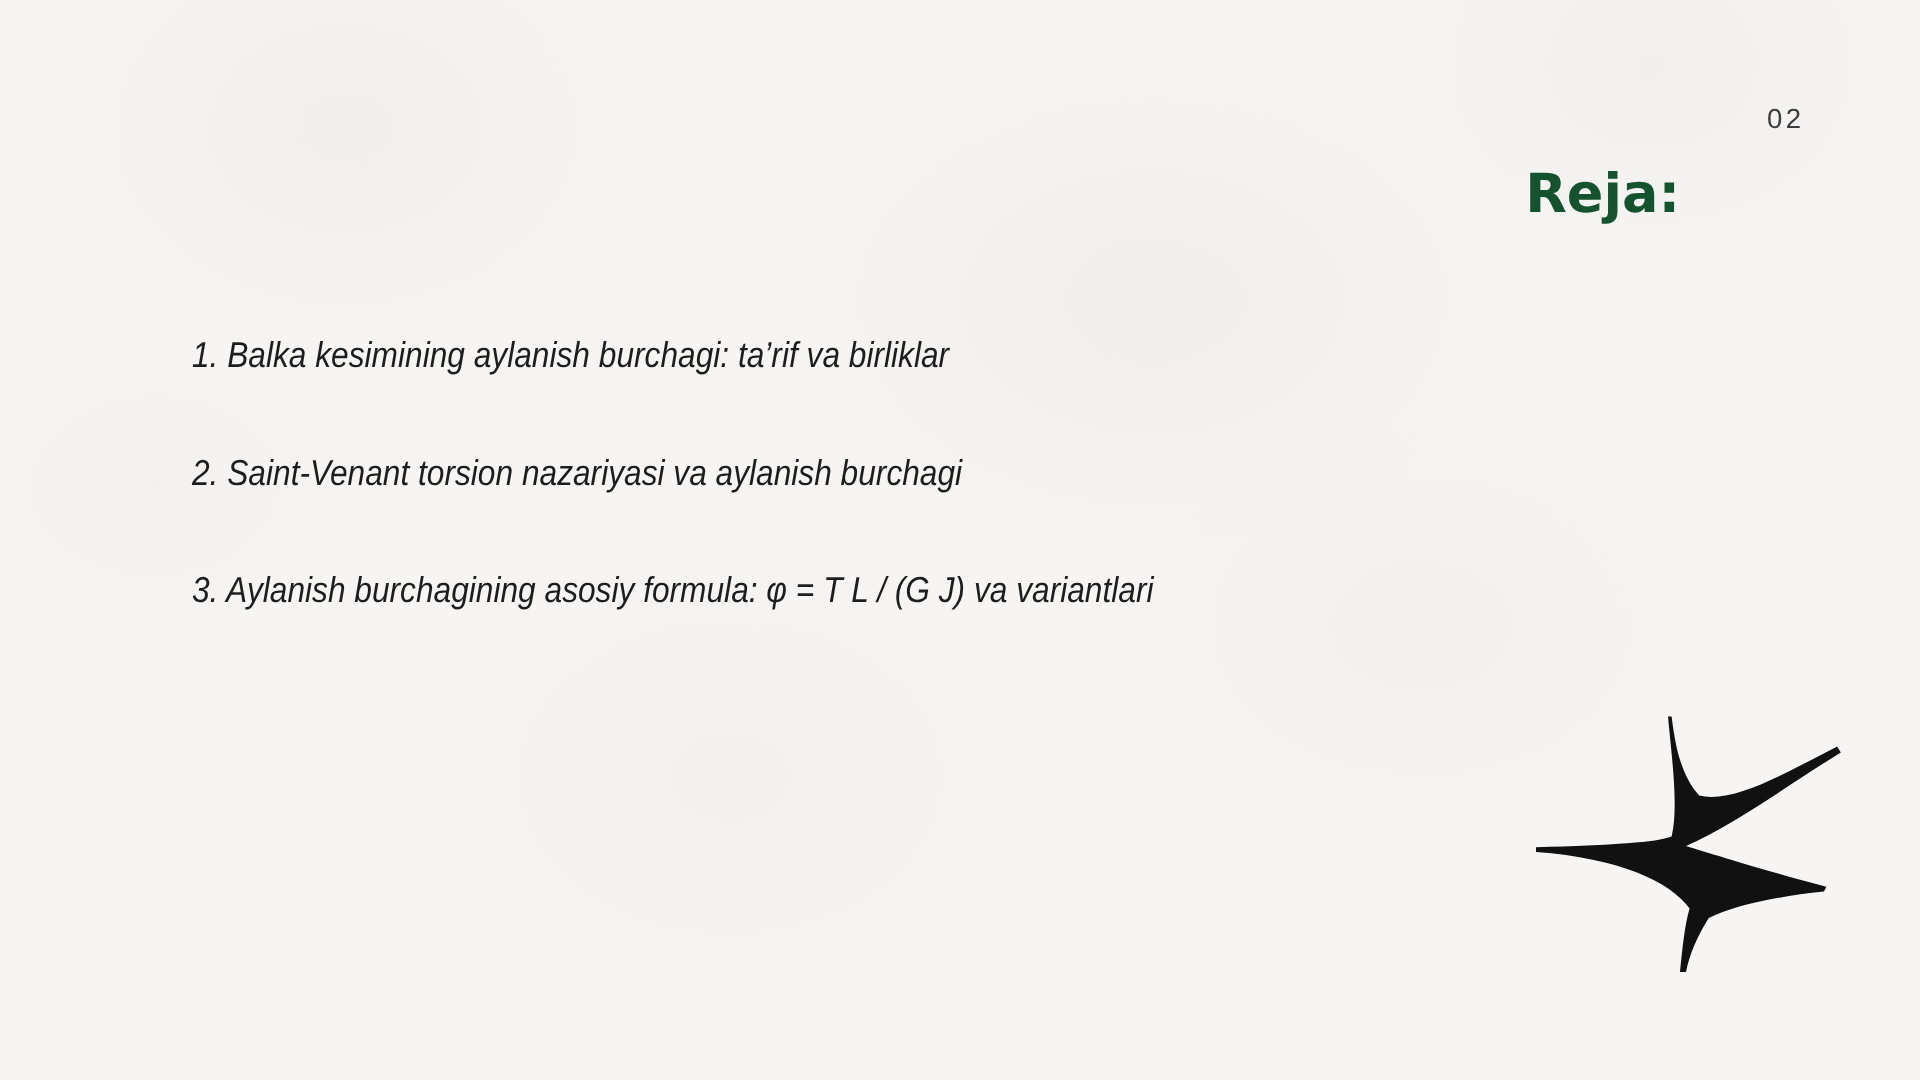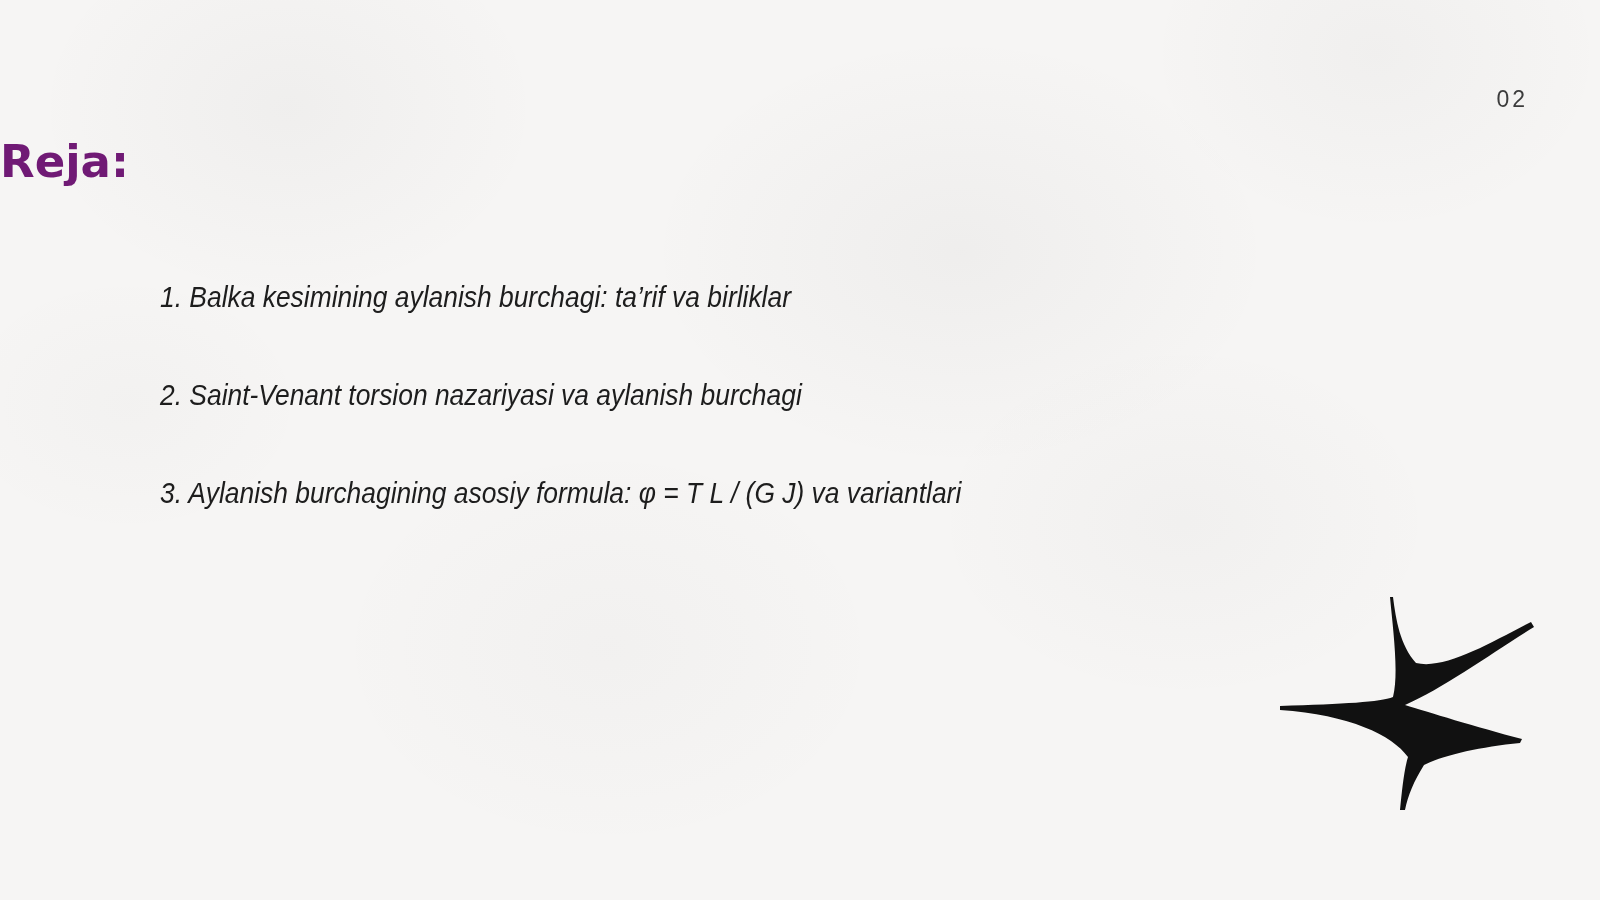--- a/index.html
+++ b/index.html
@@ -24,37 +24,37 @@
       radial-gradient(520px 360px at 60% 28%, rgba(60,60,60,0.04), transparent 60%),
       radial-gradient(380px 300px at 86% 6%, rgba(60,60,60,0.03), transparent 60%),
       radial-gradient(460px 340px at 38% 72%, rgba(60,60,60,0.025), transparent 60%),
       radial-gradient(420px 300px at 74% 58%, rgba(60,60,60,0.028), transparent 60%),
       radial-gradient(300px 220px at 8% 45%, rgba(60,60,60,0.02), transparent 60%);
     pointer-events: none;
   }
   .page-number {
     position: absolute;
     top: 86px;
-    right: 72px;
+    right: 96px;
     font-size: 23px;
     letter-spacing: 3px;
     color: #3c3c3c;
   }
   .title {
     position: absolute;
     top: 136px;
     left: 0;
     width: 1400px;
     margin: 0;
-    text-align: left;
+    text-align: right;
     font-family: "DejaVu Sans", "Liberation Sans", sans-serif;
     font-size: 45px;
     line-height: 52px;
     font-weight: 700;
-    color: #701a75;
+    color: #14532d;
   }
   .agenda {
     position: absolute;
     left: 160px;
     top: 278px;
     width: 960px;
     font-style: italic;
     font-size: 30px;
     line-height: 38px;
     color: #1d1d1d;

